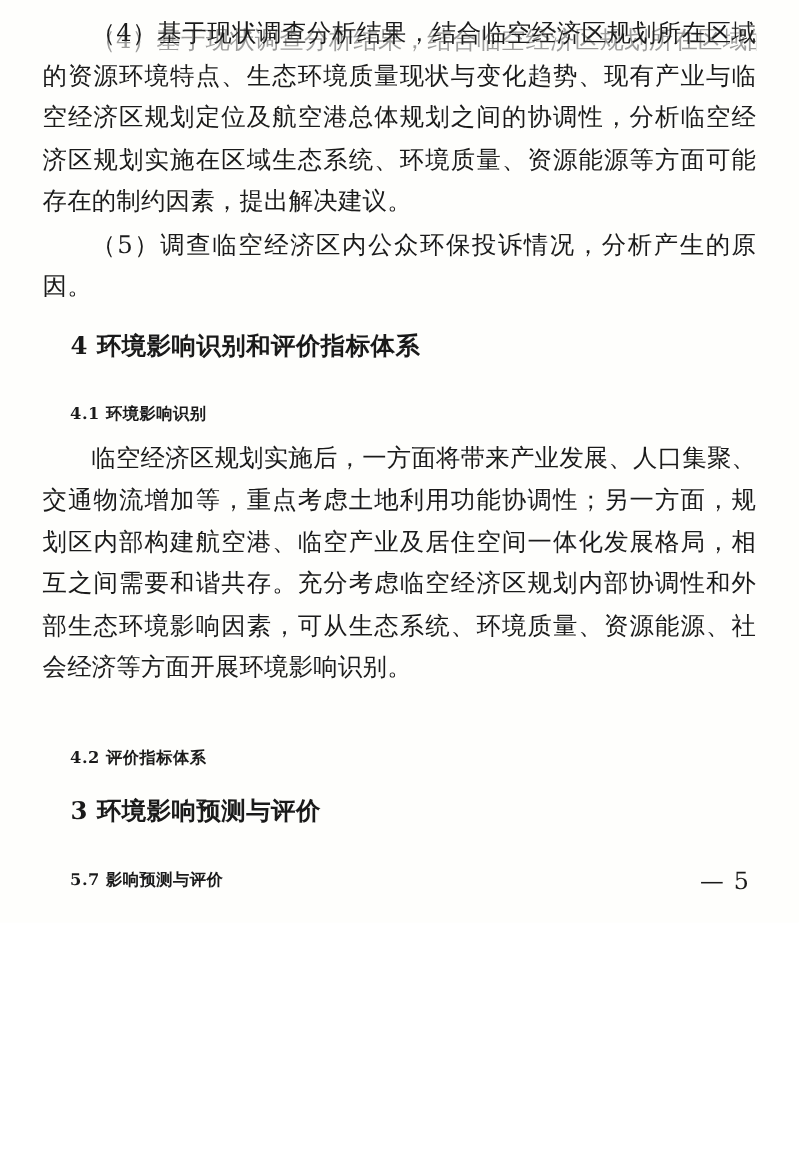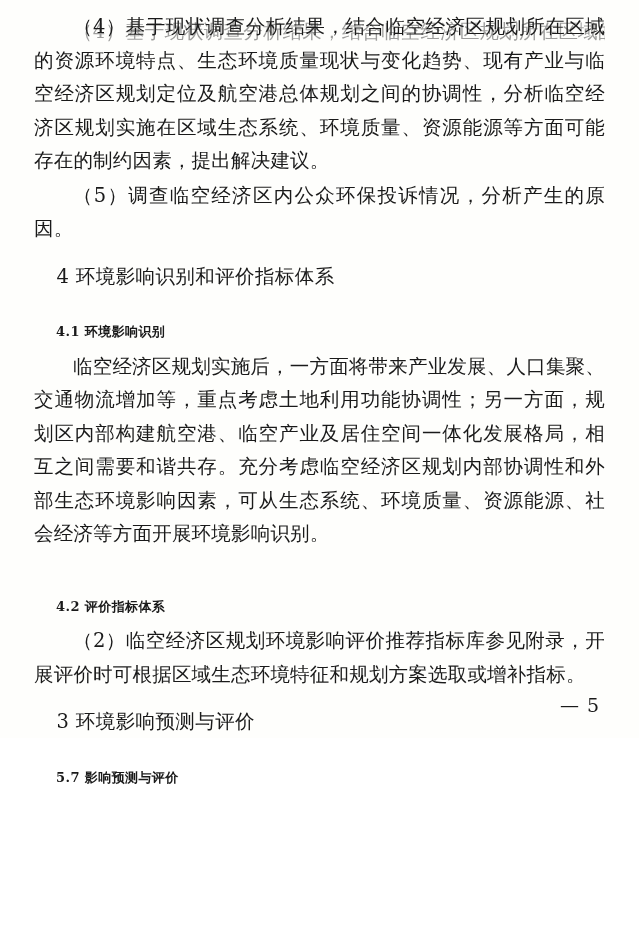--- a/index.html
+++ b/index.html
@@ -43,21 +43,21 @@
     top: 5px;
     width: 100%;
     text-indent: 2em;
     color: rgba(40,40,40,0.45);
     pointer-events: none;
     white-space: nowrap;
     overflow: hidden;
   }
   h2.heading-1 {
     font-size: 19.5px;
-    font-weight: normal;
+    font-weight: bold;
     margin: 14px 0 6px 0;
     text-indent: 1.15em;
     letter-spacing: 0.4px;
   }
   h3.heading-2 {
     font-size: 13px;
     font-weight: bold;
     margin: 28px 0 6px 0;
     text-indent: 1.7em;
     letter-spacing: 0.4px;
@@ -93,21 +93,20 @@
 
     <h3 class="heading-2">4.1  环境影响识别</h3>
 
     <p class="para">临空经济区规划实施后，一方面将带来产业发展、人口集聚、交通物流增加等，重点考虑土地利用功能协调性；另一方面，规划区内部构建航空港、临空产业及居住空间一体化发展格局，相互之间需要和谐共存。充分考虑临空经济区规划内部协调性和外部生态环境影响因素，可从生态系统、环境质量、资源能源、社会经济等方面开展环境影响识别。</p>
 
     <div class="gap-md"></div>
 
     <h3 class="heading-2">4.2  评价指标体系</h3>
 
 
-    <p class="para">（2）临空经济区规划环境影响评价推荐指标库参见附录，开展评价时可根据区域生态环境特征和规划方案选取或增补指标。</p>
 
     <h2 class="heading-1">3  环境影响预测与评价</h2>
 
     <h3 class="heading-2">5.7  影响预测与评价</h3>
 
   </div>
 
   <div class="footer">
     <span class="dash">—</span><span>5</span>
   </div>

